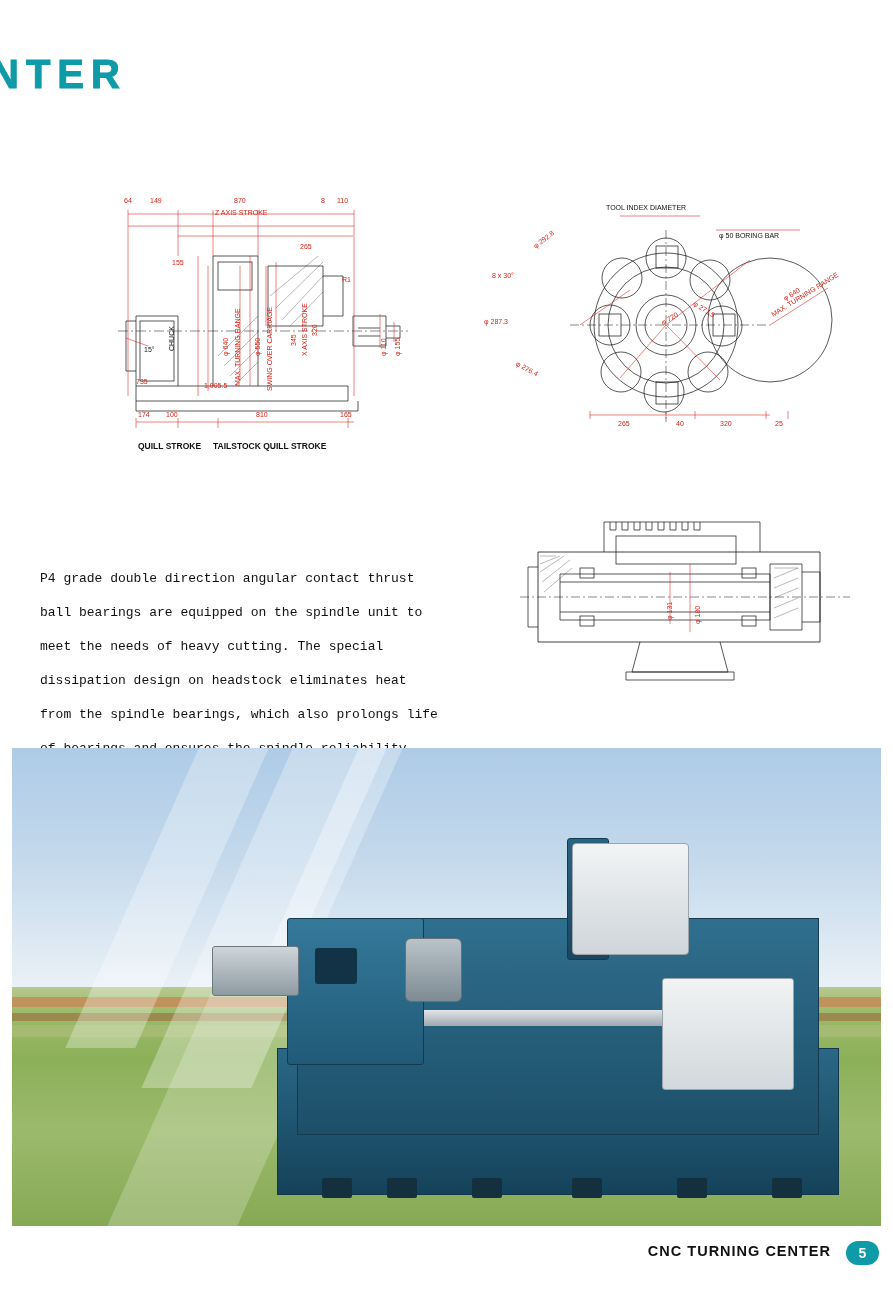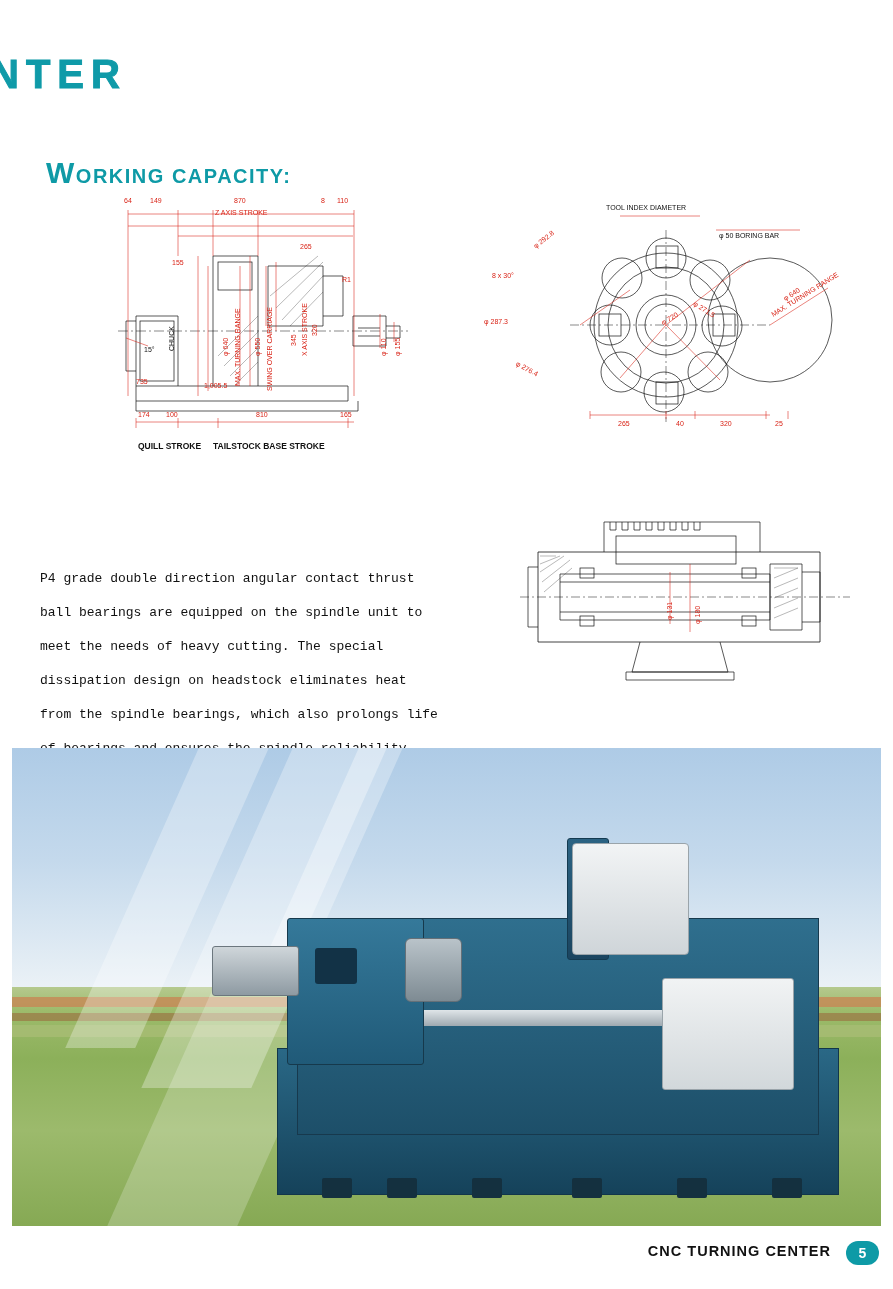--- a/index.html
+++ b/index.html
@@ -100,23 +100,20 @@
 
   svg{display:block;}
 </style>
 </head>
 <body>
 
 <div class="page">
 
   <div class="masthead">NTER</div>
 
-  <div class="sec-head" id="wc-head">
-    <span class="cap">W</span><span class="rest">ORKING CAPACITY:</span>
-  </div>
 
   <div class="drawing" style="left:118px;top:196px;width:290px;height:260px;">
     <svg width="290" height="260" viewBox="0 0 290 260">
       <g stroke="#111" fill="none" stroke-width="0.7">
 
         <path d="M18,190 L230,190 L230,205 L18,205 Z"></path>
         <path d="M18,205 L18,215 L240,215 L240,205"></path>
 
         <path d="M18,120 L18,190 M18,120 L60,120 L60,190"></path>
         <rect x="22" y="125" width="34" height="60"></rect>
@@ -179,21 +176,21 @@
     <span class="dim-label rot90" style="left:276px;top:160px;">φ 155</span>
     <span class="dim-label" style="left:18px;top:182px;">735</span>
     <span class="dim-label" style="left:86px;top:186px;">1,005.5</span>
     <span class="dim-label" style="left:20px;top:215px;">174</span>
     <span class="dim-label" style="left:48px;top:215px;">100</span>
     <span class="dim-label" style="left:138px;top:215px;">810</span>
     <span class="dim-label" style="left:222px;top:215px;">165</span>
   </div>
 
   <div class="dwg-caption" style="left:138px;top:441px;">QUILL STROKE</div>
-  <div class="dwg-caption" style="left:213px;top:441px;">TAILSTOCK BASE STROKE</div>
+  <div class="dwg-caption" style="left:213px;top:441px;">TAILSTOCK QUILL STROKE</div>
 
   <div class="drawing" style="left:470px;top:200px;width:400px;height:250px;">
     <svg width="400" height="250" viewBox="0 0 400 250">
       <g stroke="#111" fill="none" stroke-width="0.7">
 
         <circle cx="140" cy="125" r="20"></circle>
         <circle cx="152" cy="78" r="20"></circle>
         <circle cx="196" cy="58" r="20"></circle>
         <circle cx="240" cy="80" r="20"></circle>
         <circle cx="252" cy="126" r="20"></circle>

